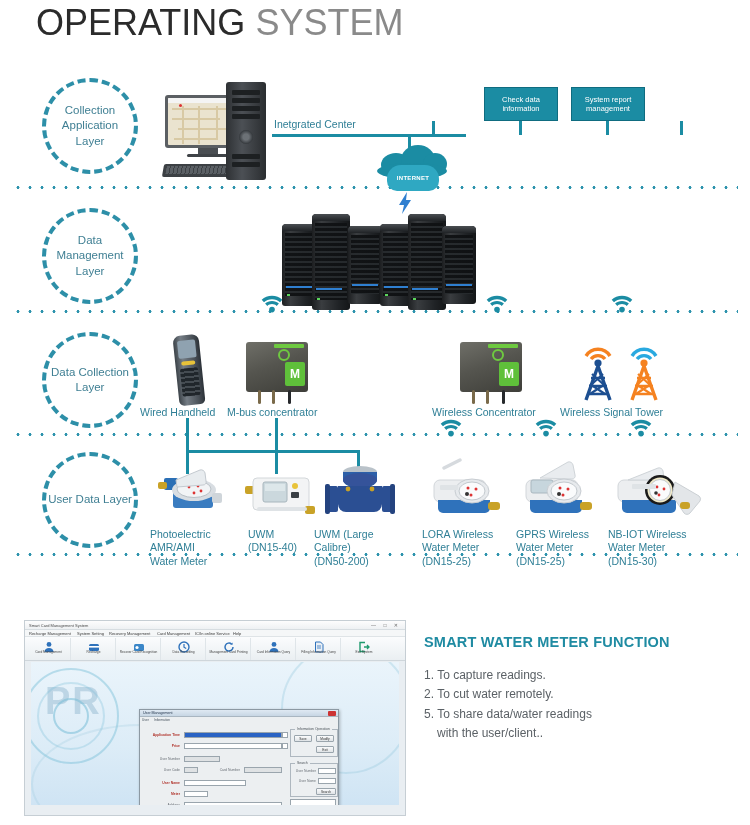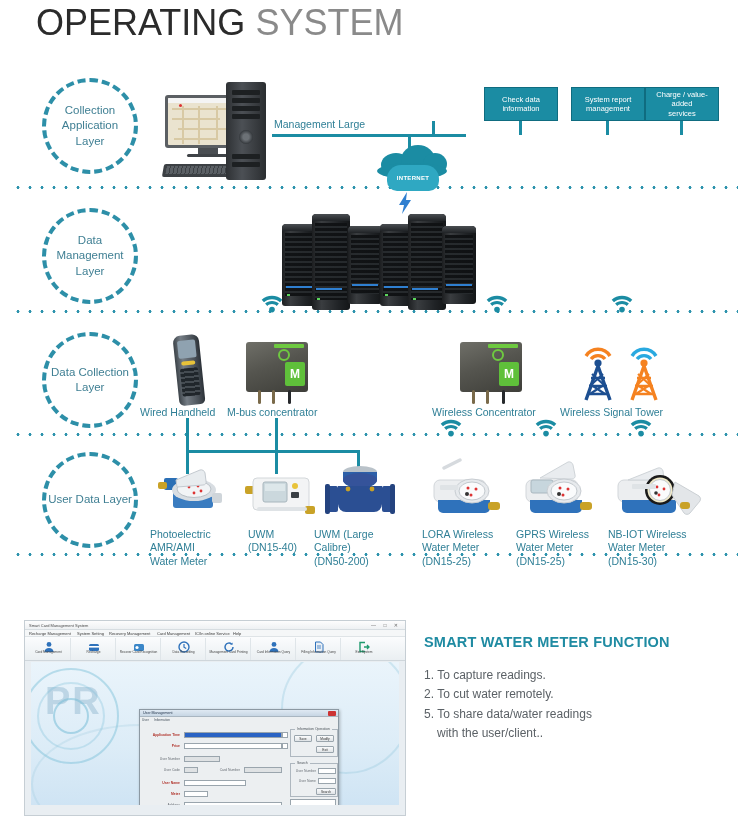--- a/index.html
+++ b/index.html
@@ -207,34 +207,30 @@
   <div class="tower">
     <div class="bay" style="top:8px;"></div>
       <div class="bay" style="top:16px;"></div>
     <div class="bay" style="top:24px;"></div>
       <div class="bay" style="top:32px;"></div>
     <div class="disc"></div>
     <div class="bay" style="top:72px;"></div>
       <div class="bay" style="top:80px;"></div>
   </div>
 
-  <div style="position:absolute; left:274px; top:58px; font-size:10.5px; color:#2f7f96;">Management Large</div>
+  <div style="position:absolute; left:274px; top:58px; font-size:10.5px; color:#2f7f96;">Inetgrated Center</div>
   <div class="line" style="left:272px; top:74px; width:194px; height:3px;"></div>
 
   <div class="tealbox" style="left:484px; top:27px;">
     <span style="white-space:pre-line">Check data
 information</span>
     </div>
   <div class="tealbox" style="left:571px; top:27px;">
     <span style="white-space:pre-line">System report
 management</span>
-    </div>
-  <div class="tealbox" style="left:645px; top:27px;">
-    <span style="white-space:pre-line">Charge / value-added
-services</span>
     </div>
 
   <div class="line" style="left:432px; top:61px; width:3px; height:14px;"></div>
   <div class="line" style="left:519px; top:61px; width:3px; height:14px;"></div>
   <div class="line" style="left:606px; top:61px; width:3px; height:14px;"></div>
   <div class="line" style="left:680px; top:61px; width:3px; height:14px;"></div>
   <div class="line" style="left:408px; top:74px; width:3px; height:14px;"></div>
 
   <div class="cloud">
     <div class="b" style="left:6px;  top:8px;  width:30px; height:24px;"></div>

